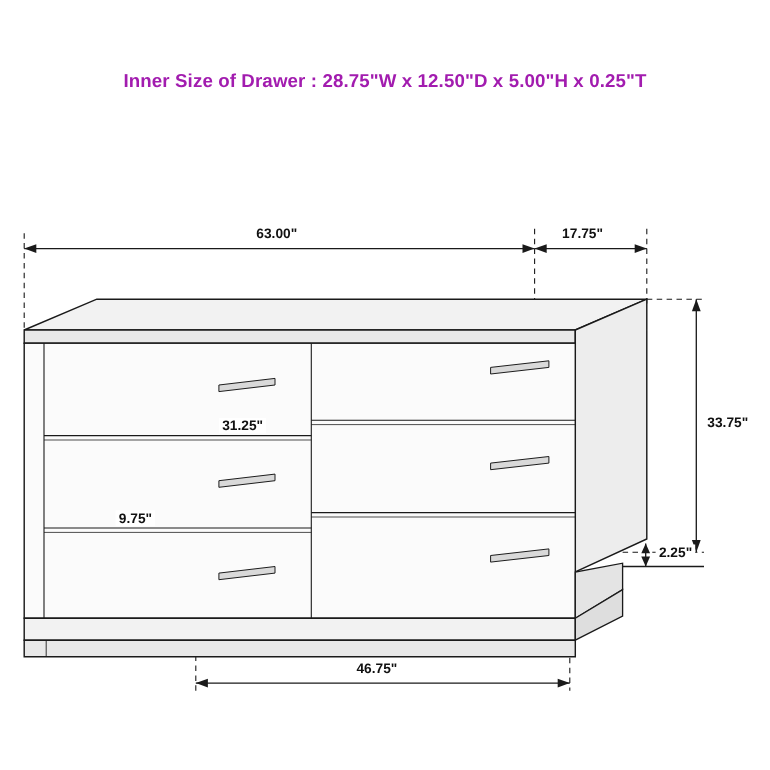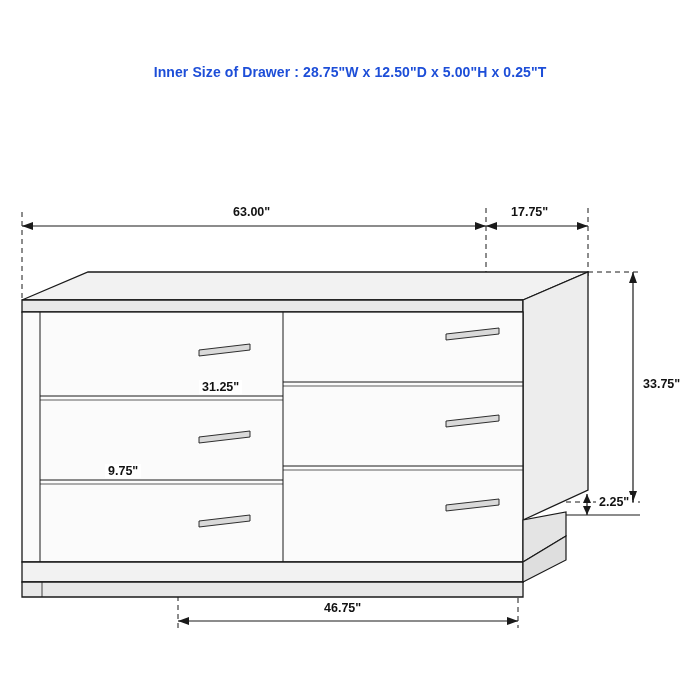--- a/index.html
+++ b/index.html
@@ -18,23 +18,23 @@
     position: relative;
     width: 700px;
     height: 700px;
   }
   #title {
     position: absolute;
     top: 64px;
     left: 0;
     width: 700px;
     text-align: center;
-    font-size: 14px;
+    font-size: 17px;
     font-weight: bold;
-    color: #1d4ed8;
+    color: #a21caf;
     letter-spacing: 0.1px;
   }
   svg.diagram {
     position: absolute;
     top: 0;
     left: 0;
     width: 700px;
     height: 700px;
   }
   .dimlabel {

